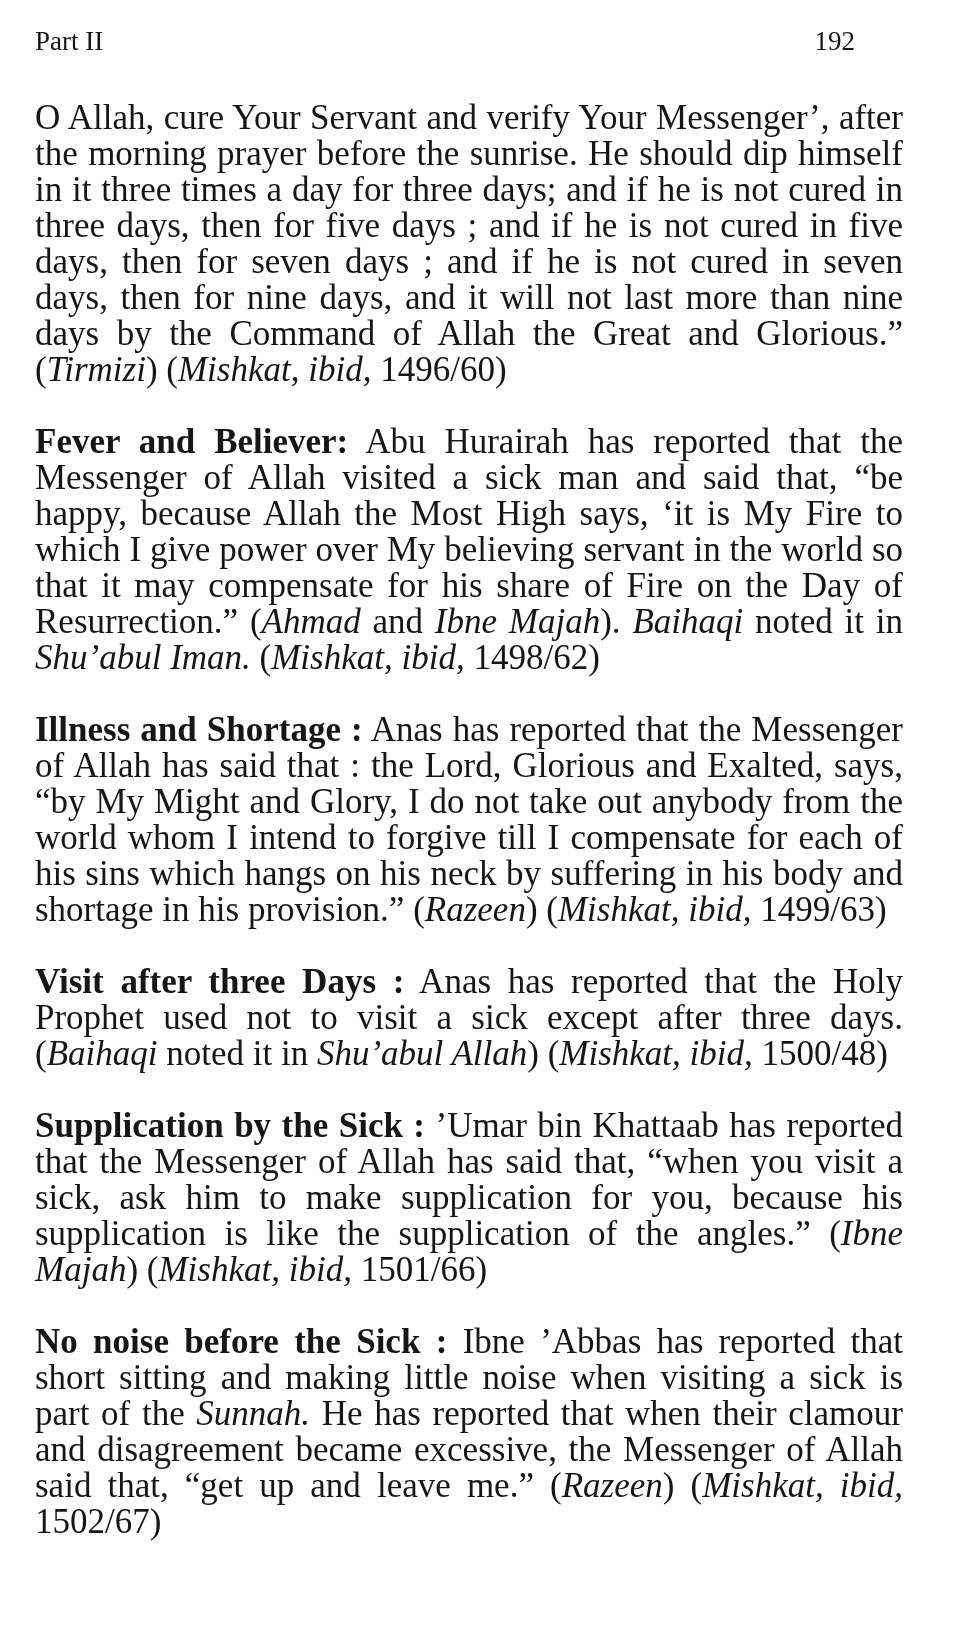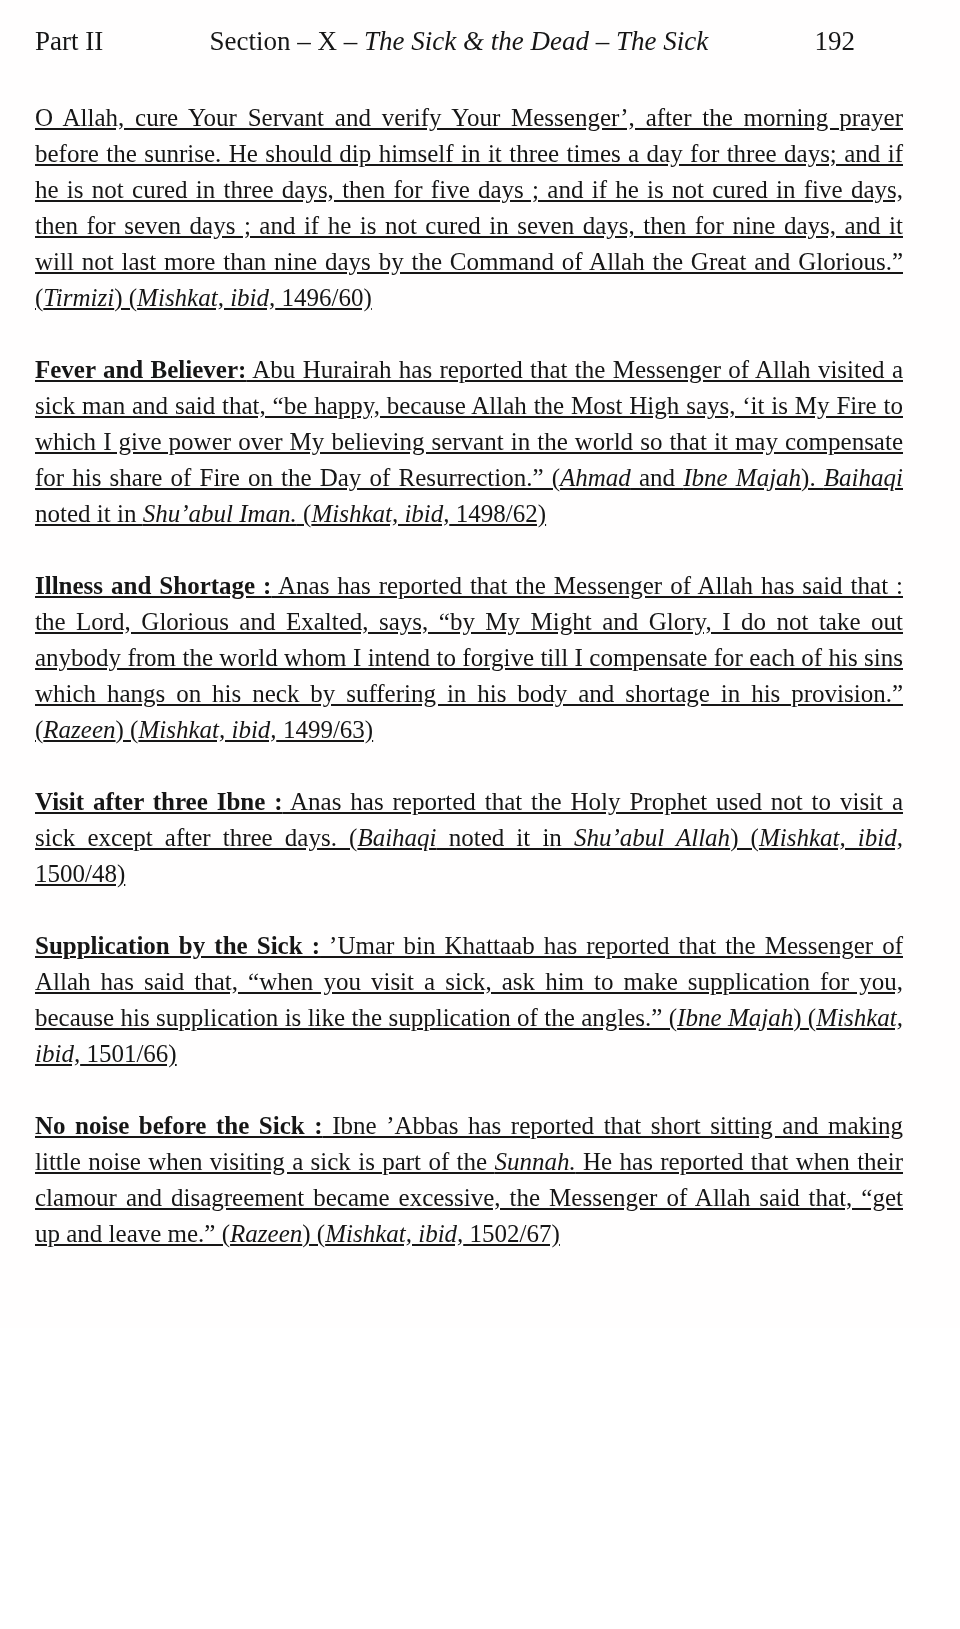--- a/index.html
+++ b/index.html
@@ -29,41 +29,39 @@
     line-height: 34px;
     padding-right: 48px;
     margin-bottom: 42px;
     white-space: nowrap;
   }
   .page-header .section em {
     font-style: italic;
   }
   .page-body p.para {
     margin: 0 0 36px 0;
-    font-size: 25px;
+    font-size: 35px;
     line-height: 36px;
     text-align: justify;
-    text-decoration: underline;
   }
   .run-b { font-weight: bold; }
   .run-i { font-style: italic; }
 </style>
 </head>
 <body>
 
 <div class="page">
 
   <header class="page-header">
     <span class="part">Part II</span>
-    <span class="section"><span>Section – X – </span><em>The Sick &amp; the Dead – The Sick</em></span>
     <span class="pagenum">192</span>
   </header>
 
   <main class="page-body">
     <p class="para"><span>O Allah, cure Your Servant and verify Your Messenger’, after the morning prayer before the sunrise. He should dip himself in it three times a day for three days; and if he is not cured in three days, then for five days ; and if he is not cured in five days, then for seven days ; and if he is not cured in seven days, then for nine days, and it will not last more than nine days by the Command of Allah the Great and Glorious.” (</span><span class="run-i">Tirmizi</span><span>) (</span><span class="run-i">Mishkat, ibid,</span><span> 1496/60)</span></p>
     <p class="para"><span class="run-b">Fever and Believer:</span><span> Abu Hurairah has reported that the Messenger of Allah visited a sick man and said that, “be happy, because Allah the Most High says, ‘it is My Fire to which I give power over My believing servant in the world so that it may compensate for his share of Fire on the Day of Resurrection.” (</span><span class="run-i">Ahmad</span><span> and </span><span class="run-i">Ibne Majah</span><span>). </span><span class="run-i">Baihaqi</span><span> noted it in </span><span class="run-i">Shu’abul Iman.</span><span> (</span><span class="run-i">Mishkat, ibid,</span><span> 1498/62)</span></p>
     <p class="para"><span class="run-b">Illness and Shortage :</span><span> Anas has reported that the Messenger of Allah has said that : the Lord, Glorious and Exalted, says, “by My Might and Glory, I do not take out anybody from the world whom I intend to forgive till I compensate for each of his sins which hangs on his neck by suffering in his body and shortage in his provision.” (</span><span class="run-i">Razeen</span><span>) (</span><span class="run-i">Mishkat, ibid,</span><span> 1499/63)</span></p>
-    <p class="para"><span class="run-b">Visit after three Ibne :</span><span> Anas has reported that the Holy Prophet used not to visit a sick except after three days. (</span><span class="run-i">Baihaqi</span><span> noted it in </span><span class="run-i">Shu’abul Allah</span><span>) (</span><span class="run-i">Mishkat, ibid,</span><span> 1500/48)</span></p>
+    <p class="para"><span class="run-b">Visit after three Days :</span><span> Anas has reported that the Holy Prophet used not to visit a sick except after three days. (</span><span class="run-i">Baihaqi</span><span> noted it in </span><span class="run-i">Shu’abul Allah</span><span>) (</span><span class="run-i">Mishkat, ibid,</span><span> 1500/48)</span></p>
     <p class="para"><span class="run-b">Supplication by the Sick :</span><span> ’Umar bin Khattaab has reported that the Messenger of Allah has said that, “when you visit a sick, ask him to make supplication for you, because his supplication is like the supplication of the angles.” (</span><span class="run-i">Ibne Majah</span><span>) (</span><span class="run-i">Mishkat, ibid,</span><span> 1501/66)</span></p>
     <p class="para"><span class="run-b">No noise before the Sick :</span><span> Ibne ’Abbas has reported that short sitting and making little noise when visiting a sick is part of the </span><span class="run-i">Sunnah.</span><span> He has reported that when their clamour and disagreement became excessive,  the Messenger of Allah said that, “get up and leave me.” (</span><span class="run-i">Razeen</span><span>) (</span><span class="run-i">Mishkat, ibid,</span><span> 1502/67)</span></p>
   </main>
 
 </div>
 
 </body></html>

